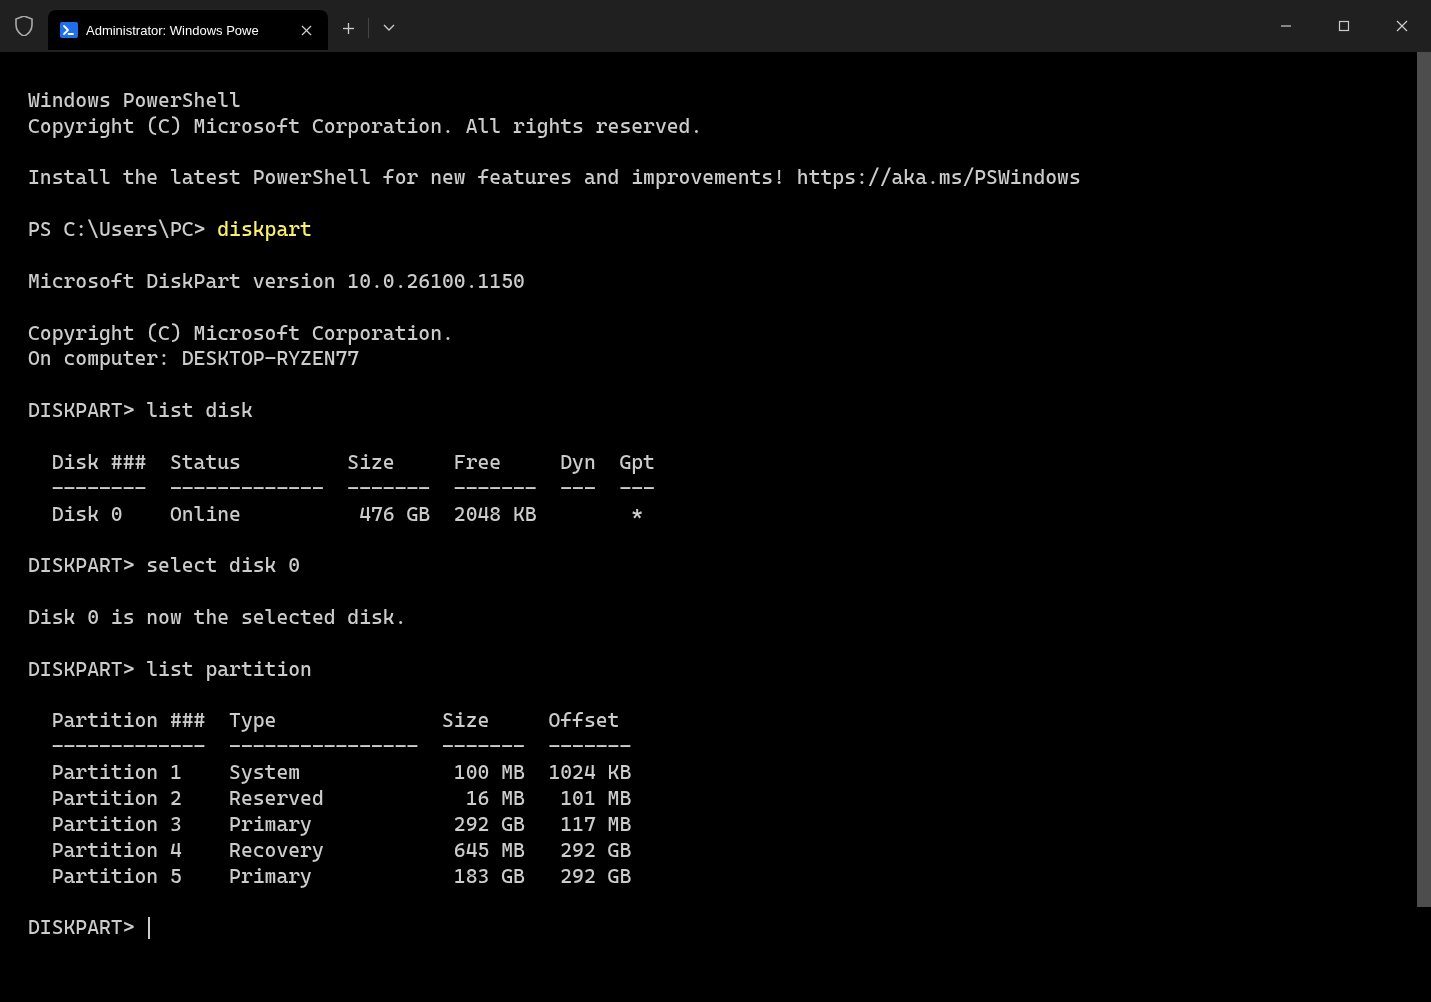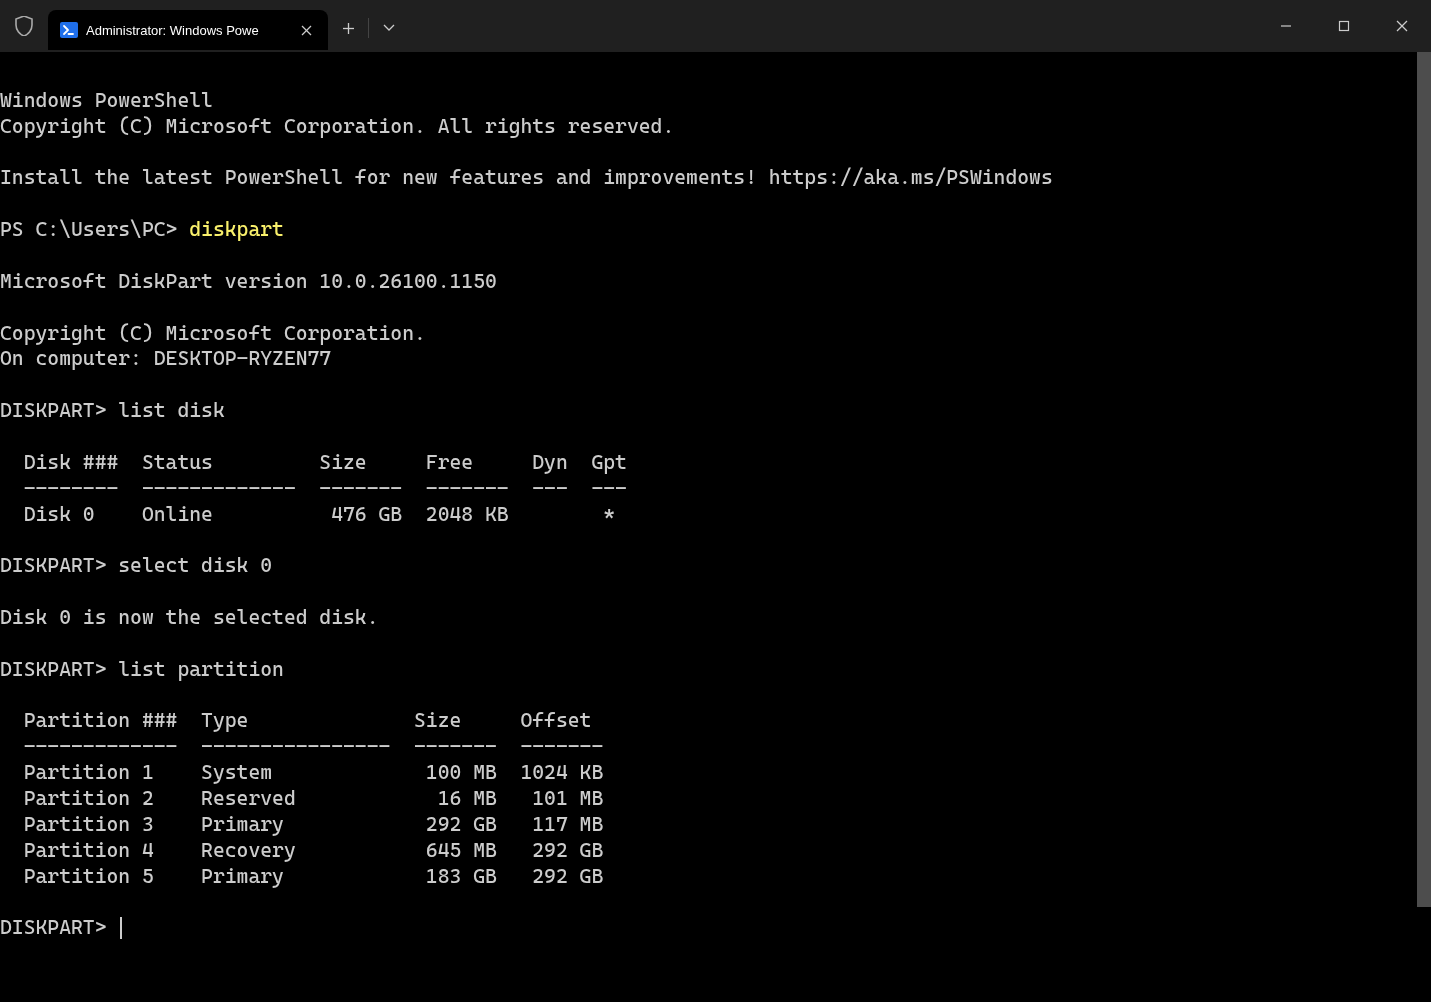--- a/index.html
+++ b/index.html
@@ -82,21 +82,21 @@
     align-items: stretch;
   }
   .win-btn {
     width: 58px;
     display: flex;
     align-items: center;
     justify-content: center;
     color: #ccc;
   }
   .terminal {
-    padding: 10px 0;
+    padding: 10px 28px;
     font-size: 20.2px;
     line-height: 1.28;
     white-space: pre;
     color: #ccc;
     position: relative;
     height: calc(1002px - 52px);
     overflow: hidden;
   }
   .scrollbar {
     position: absolute;

